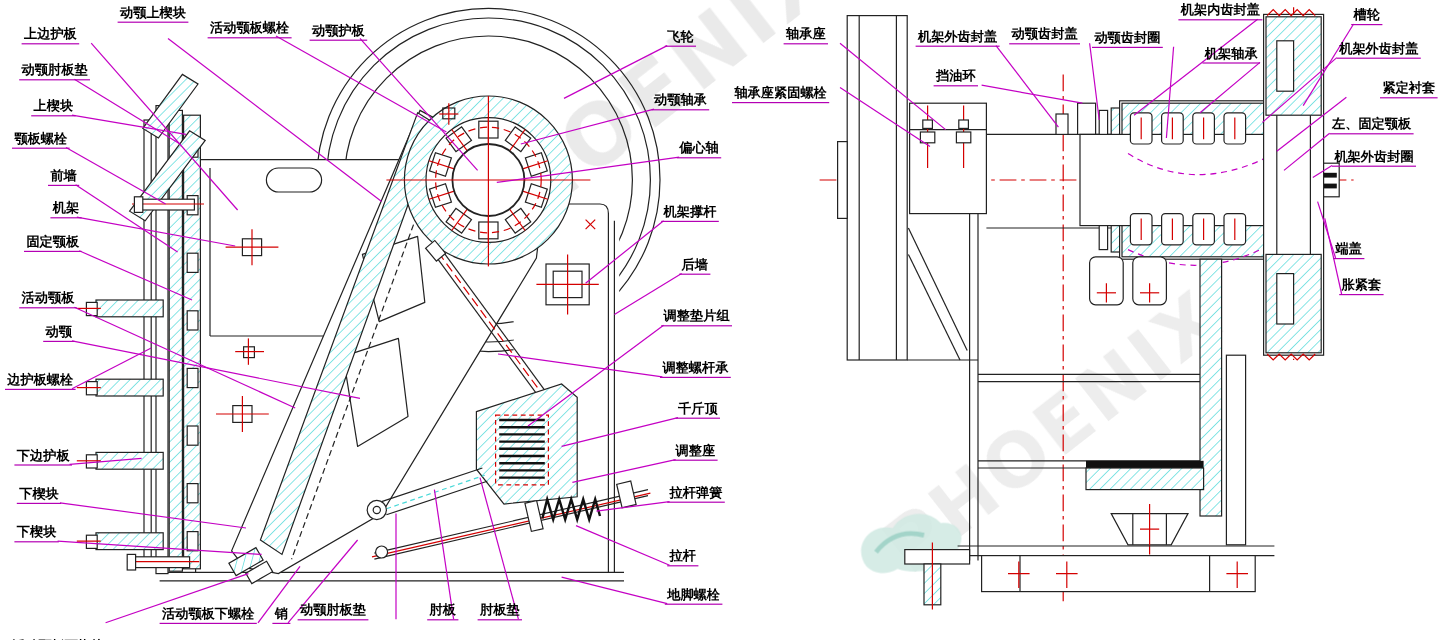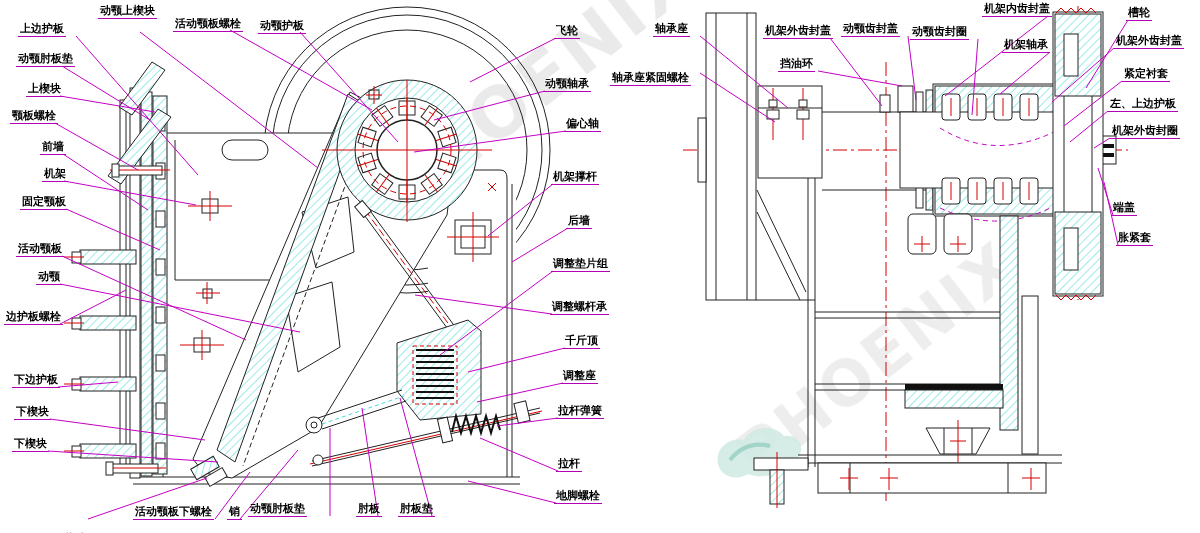--- a/index.html
+++ b/index.html
@@ -406,19 +406,19 @@
 <div class="lbl" style="left:653px;top:22px">轴承座</div>
 <div class="lbl" style="left:610px;top:71px">轴承座紧固螺栓</div>
 <div class="lbl" style="left:763px;top:24px">机架外齿封盖</div>
 <div class="lbl" style="left:778px;top:57px">挡油环</div>
 <div class="lbl" style="left:841px;top:22px">动颚齿封盖</div>
 <div class="lbl" style="left:982px;top:2px">机架内齿封盖</div>
 <div class="lbl" style="left:910px;top:25px">动颚齿封圈</div>
 <div class="lbl" style="left:1002px;top:38px">机架轴承</div>
 <div class="lbl" style="left:1126px;top:6px">槽轮</div>
 <div class="lbl" style="left:1114px;top:34px">机架外齿封盖</div>
-<div class="lbl" style="left:1122px;top:67px">紧定衬套</div>
-<div class="lbl" style="left:1108px;top:97px">左、上边护板</div>
+<div class="lbl" style="left:1150px;top:67px">紧定衬套</div>
+<div class="lbl" style="left:1108px;top:97px">左、固定颚板</div>
 <div class="lbl" style="left:1110px;top:124px">机架外齿封圈</div>
 <div class="lbl" style="left:1111px;top:201px">端盖</div>
 <div class="lbl" style="left:1116px;top:231px">胀紧套</div>
 
 </div>
 
 </body></html>

